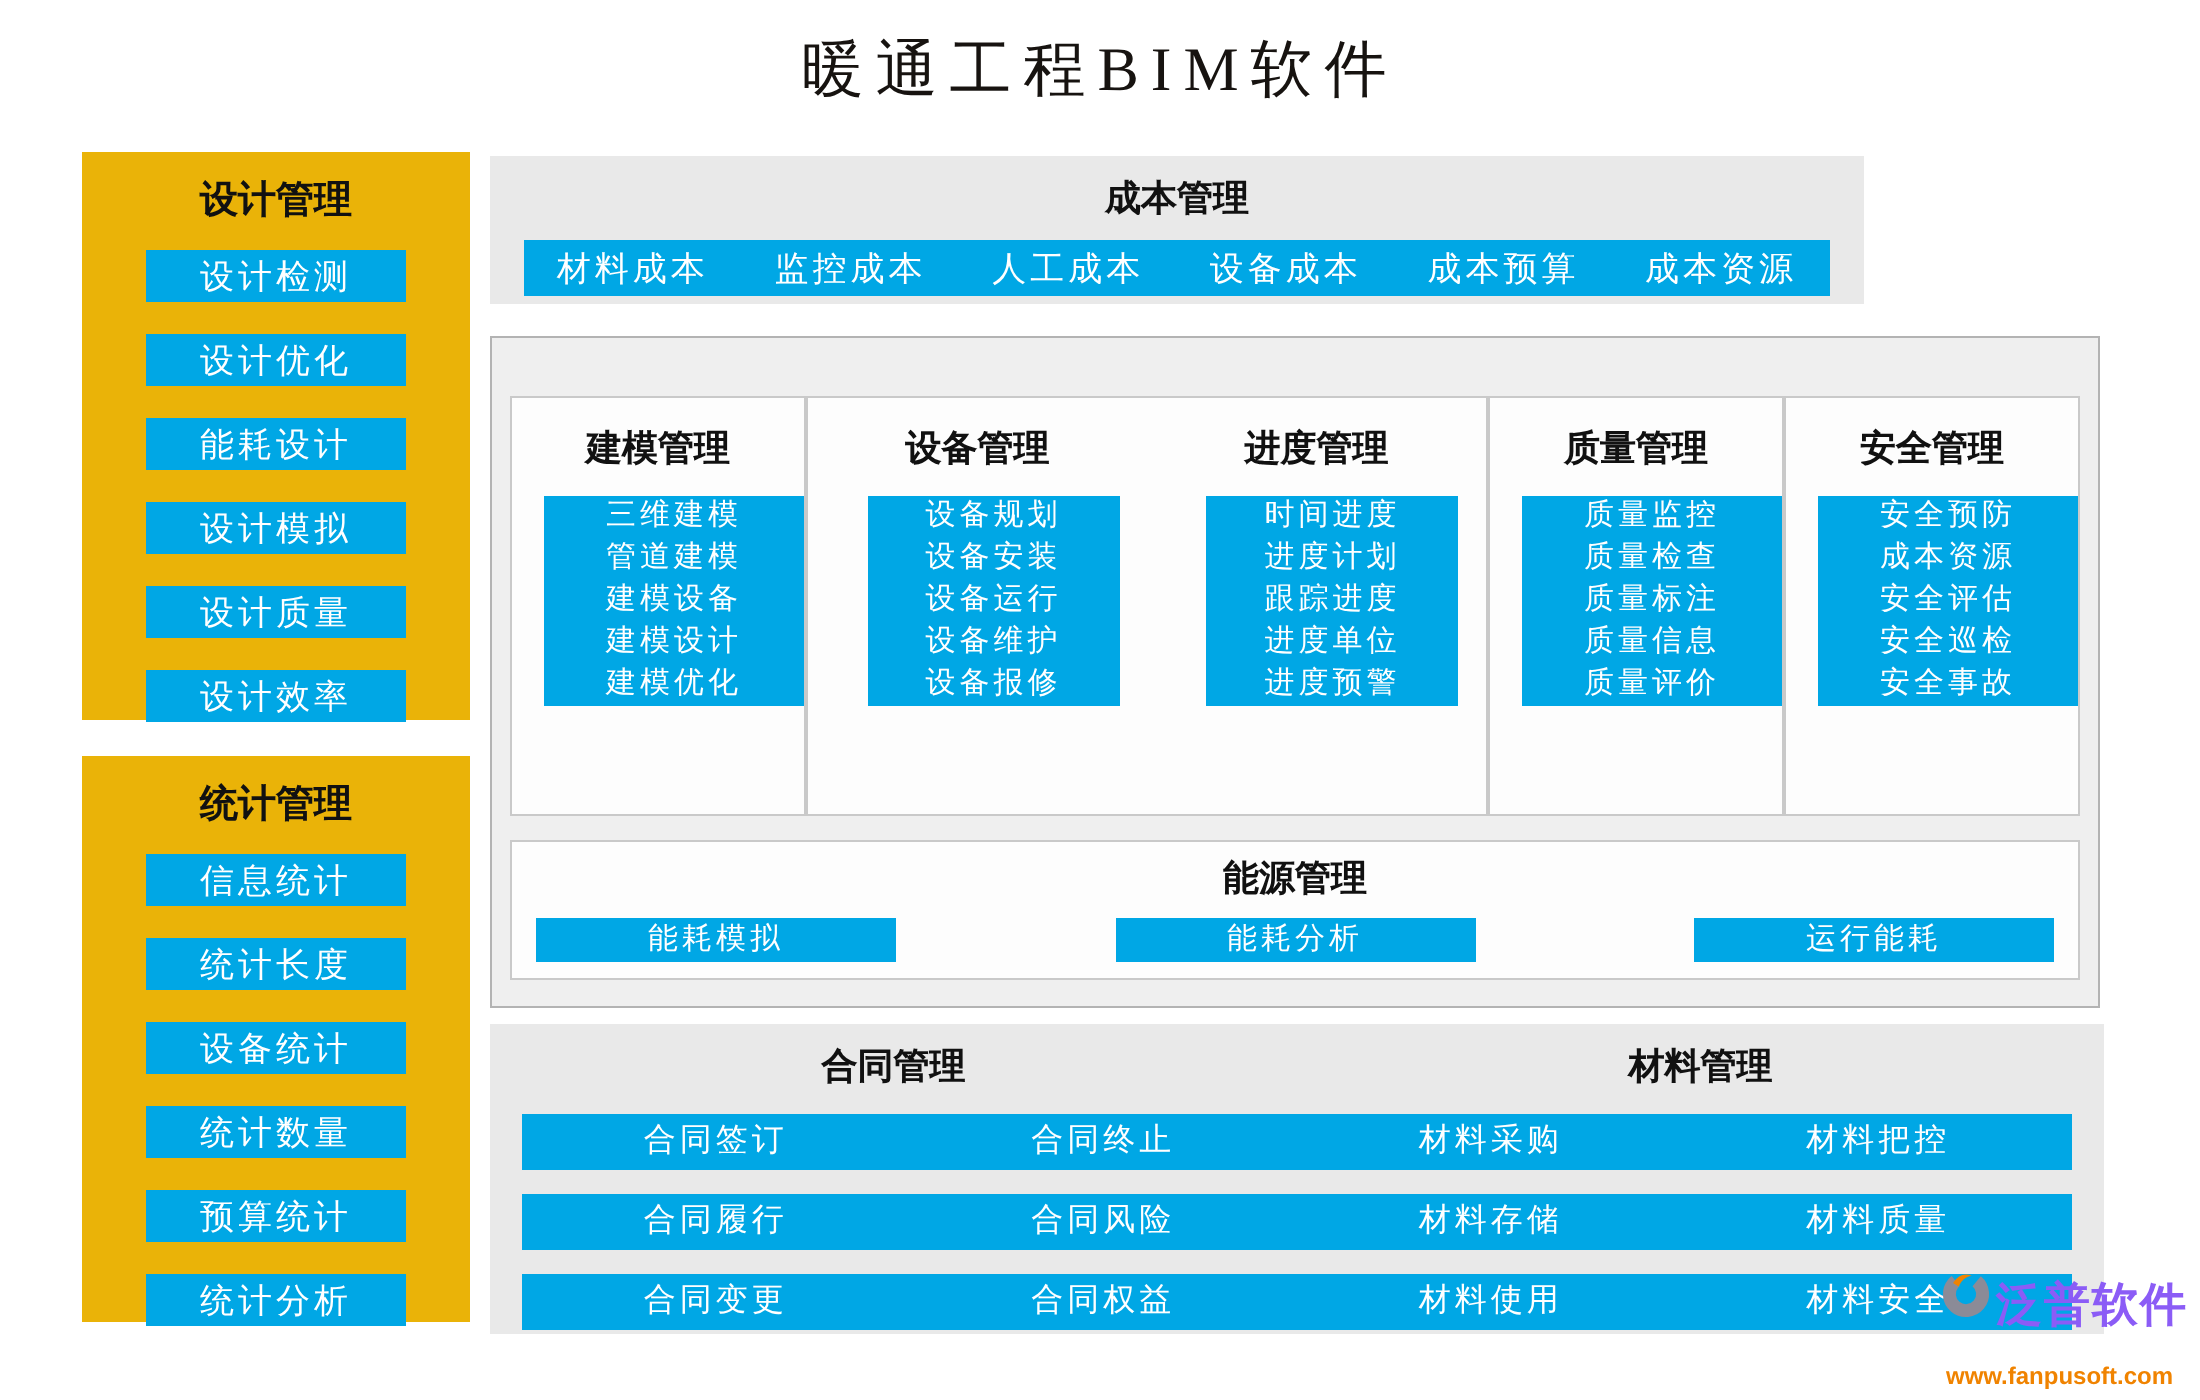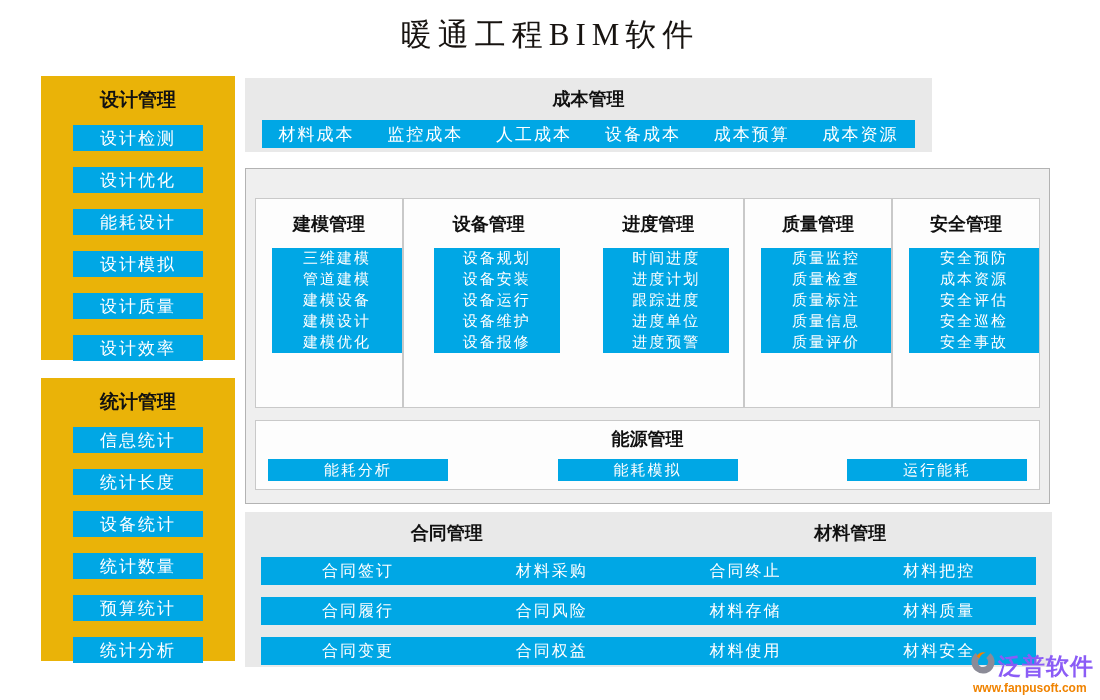--- a/index.html
+++ b/index.html
@@ -51,21 +51,21 @@
   
   .bottom-panel{position:absolute;left:245px;top:512px;width:807px;height:155px;background:#e9e9e9;}
   .bottom-headers{display:flex;margin-top:9px;}
   .bottom-headers .hd{flex:1;text-align:center;font-size:18px;font-weight:bold;}
   .bottom-row{display:flex;justify-content:space-between;padding:0 16px;margin-top:12px;}
   .bottom-row .btn{width:200px;height:28px;font-size:16px;}
   
   .logo{position:absolute;right:6px;bottom:5px;display:flex;flex-direction:column;align-items:flex-start;}
   .logo-top{display:flex;align-items:flex-end;gap:3px;}
   .logo-name{font-size:23px;font-weight:bold;color:#8b5cf6;letter-spacing:1px;line-height:1;}
-  .logo-url{font-size:12px;font-weight:bold;color:#f08300;margin-top:3px;margin-left:2px;
+  .logo-url{font-size:12px;font-weight:bold;color:#f08300;margin-top:17px;margin-left:2px;
             font-family:"Liberation Sans","DejaVu Sans",sans-serif;}
 </style>
 </head>
 <body>
 
 <div class="page-title">暖通工程BIM软件</div>
 
 <div class="side-panel panel-design">
   <div class="hd">设计管理</div>
   <div class="side-list">
@@ -159,36 +159,36 @@
         <div class="btn">安全巡检</div>
         <div class="btn">安全事故</div>
       </div>
     </div>
 
   </div>
 
   <div class="energy-box">
     <div class="hd">能源管理</div>
     <div class="energy-row">
+      <div class="btn">能耗模拟</div>
       <div class="btn">能耗分析</div>
-      <div class="btn">能耗模拟</div>
       <div class="btn">运行能耗</div>
     </div>
   </div>
 </div>
 
 <div class="bottom-panel">
   <div class="bottom-headers">
     <div class="hd">合同管理</div>
     <div class="hd">材料管理</div>
   </div>
   <div class="bottom-row">
     <div class="btn">合同签订</div>
+    <div class="btn">合同终止</div>
     <div class="btn">材料采购</div>
-    <div class="btn">合同终止</div>
     <div class="btn">材料把控</div>
   </div>
   <div class="bottom-row">
     <div class="btn">合同履行</div>
     <div class="btn">合同风险</div>
     <div class="btn">材料存储</div>
     <div class="btn">材料质量</div>
   </div>
   <div class="bottom-row">
     <div class="btn">合同变更</div>

